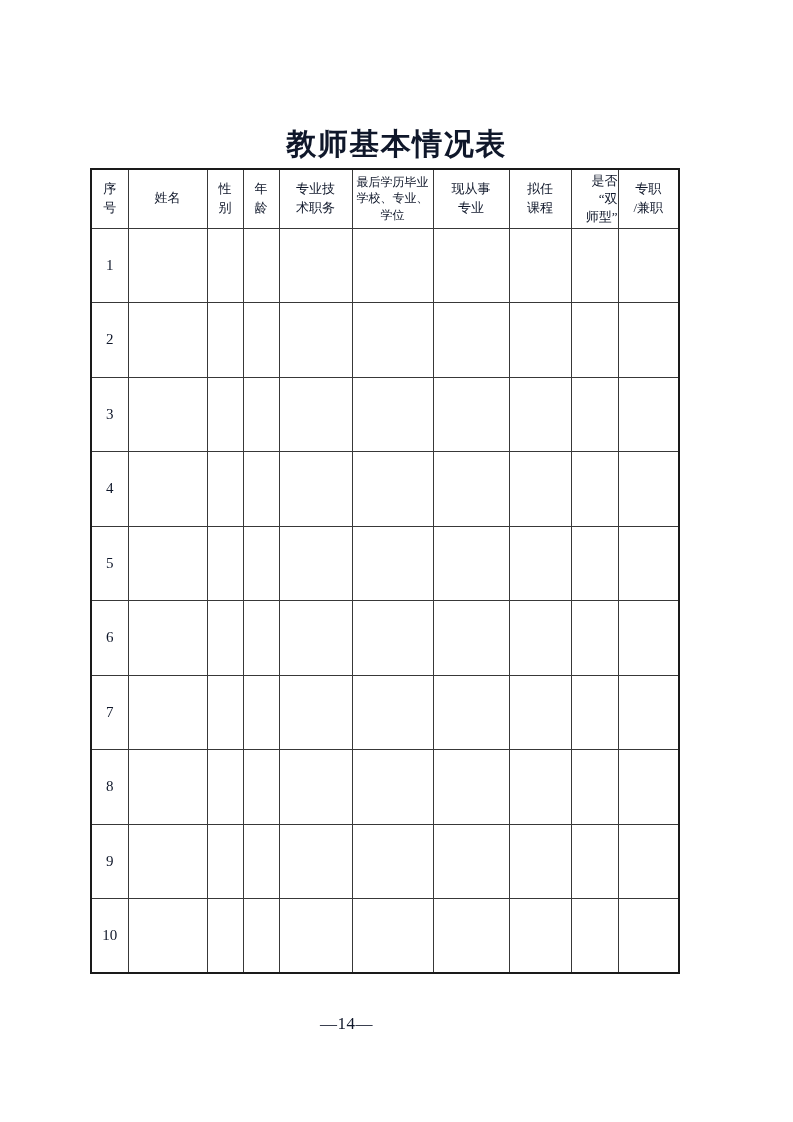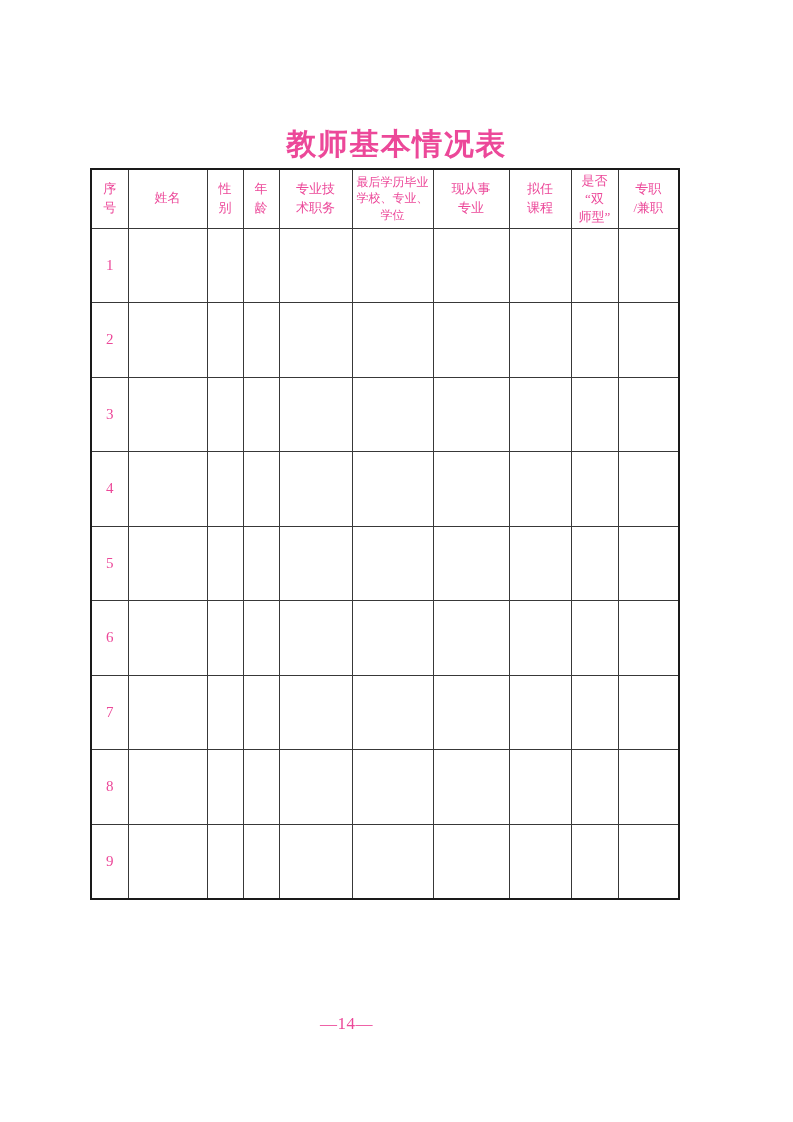--- a/index.html
+++ b/index.html
@@ -6,21 +6,21 @@
     margin: 0;
     padding: 0;
     background: #ffffff;
   }
   .page {
     position: relative;
     width: 793px;
     height: 1122px;
     background: #ffffff;
     font-family: "Liberation Serif", "DejaVu Serif", serif;
-    color: #ec4899;
+    color: #0f172a;
     overflow: hidden;
   }
   .doc-title {
     position: absolute;
     top: 127px;
     left: 0;
     width: 100%;
     margin: 0;
     text-align: center;
     font-size: 30px;
@@ -53,20 +53,21 @@
     font-size: 13px;
     line-height: 1.45;
     white-space: pre-line;
   }
   .doc-table th:nth-child(6) {
     font-size: 12px;
     line-height: 1.4;
   }
   .doc-table th:nth-child(9) {
     line-height: 1.35;
+    text-align: right;
   }
   .doc-table tbody tr {
     height: 74.5px;
   }
   .doc-table td {
     font-size: 15px;
   }
   .page-number {
     position: absolute;
     top: 1014px;
@@ -224,18 +225,30 @@
           <td></td>
           <td></td>
           <td></td>
           <td></td>
           <td></td>
           <td></td>
           <td></td>
           <td></td>
           <td></td>
         </tr>
+        <tr>
+          <td>10</td>
+          <td></td>
+          <td></td>
+          <td></td>
+          <td></td>
+          <td></td>
+          <td></td>
+          <td></td>
+          <td></td>
+          <td></td>
+        </tr>
       </tbody>
   </table>
 
   <div class="page-number">—14—</div>
 
 </div>
 
 </body></html>

